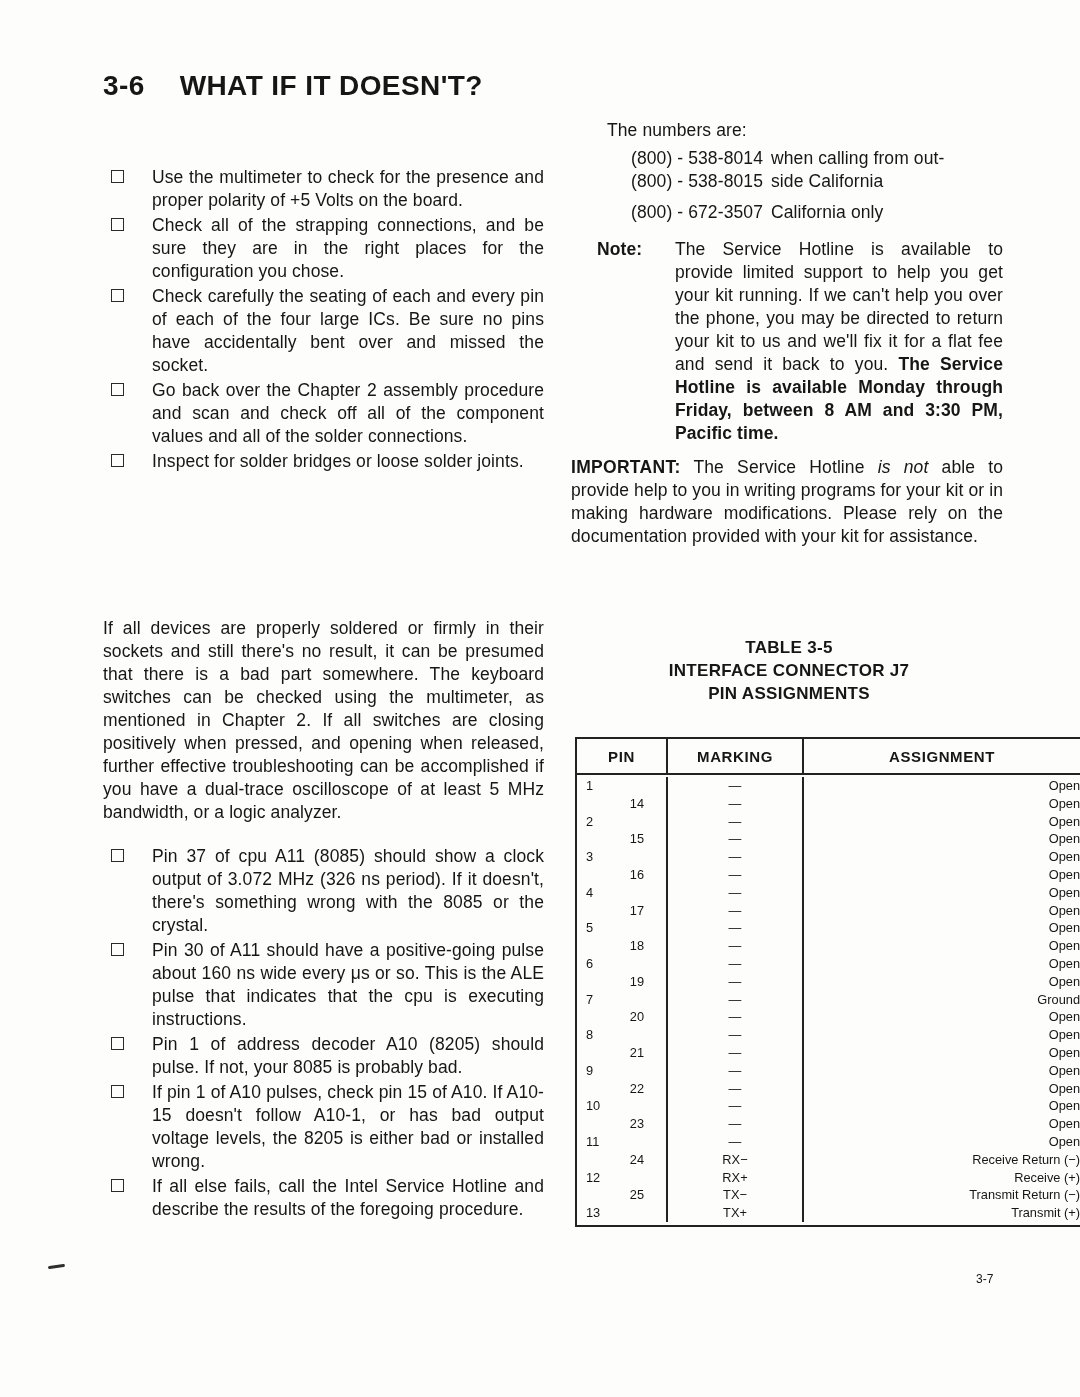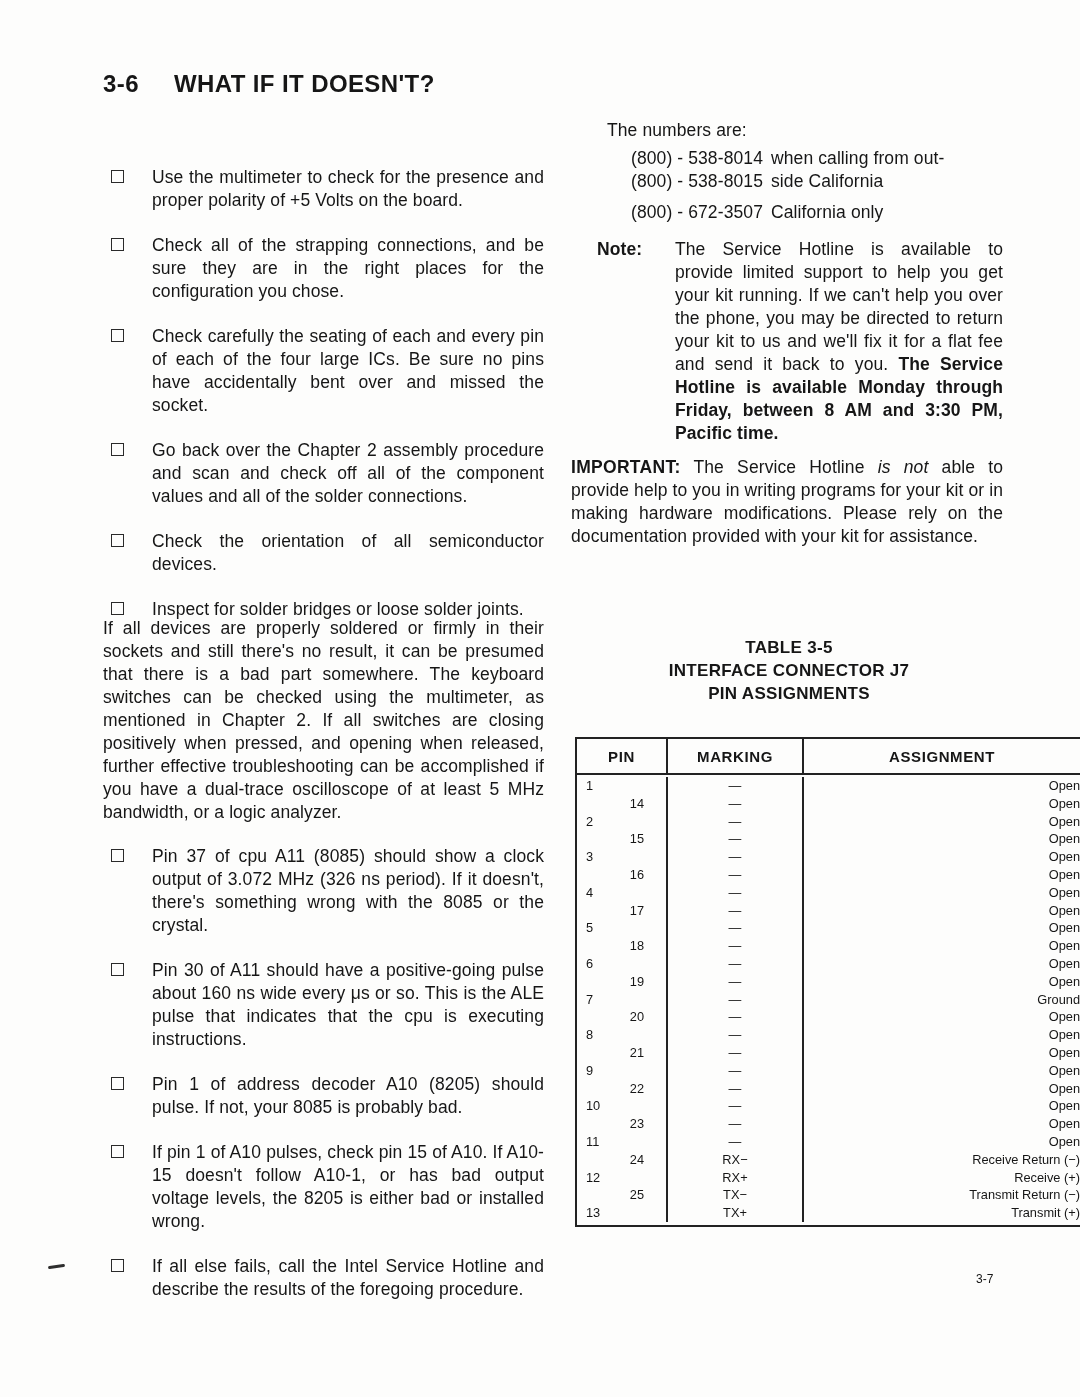--- a/index.html
+++ b/index.html
@@ -3,28 +3,28 @@
 <meta charset="utf-8">
 <style>
   html,body{margin:0;padding:0;background:#fdfdfc;}
   .page{position:relative;width:1080px;height:1397px;background:#fdfdfc;
         font-family:"Liberation Sans",sans-serif;color:#161616;overflow:hidden;}
   .jt{text-align:justify;}
   p{margin:0;}
   .body-text{font-size:17.5px;line-height:23px;letter-spacing:0.1px;}
   .abs{position:absolute;}
 
-  .sec-head{left:103px;top:70px;font-size:24px;font-weight:700;letter-spacing:0.4px;white-space:nowrap;}
+  .sec-head{left:103px;top:70px;font-size:28px;font-weight:700;letter-spacing:0.4px;white-space:nowrap;}
   .sec-title{margin-left:35px;}
 
   .intro{left:103px;top:116px;width:441px;}
   .reset-key{display:inline-block;border:2px solid #1c1c1c;font-size:8.5px;font-weight:700;
              padding:3px 3px 2px;line-height:1;vertical-align:2px;letter-spacing:0.2px;}
 
-  .checklist{display:flex;flex-direction:column;gap:22px;width:441px;left:103px;}
+  .checklist{display:flex;flex-direction:column;gap:2px;width:441px;left:103px;}
   .list-top{top:166px;}
   .list-bottom{top:845px;}
   .check-item{display:flex;}
   .checkbox{flex:0 0 13px;height:13px;border:1.5px solid #2a2a2a;margin:4px 0 0 8px;box-sizing:border-box;}
   .check-item p{flex:1;margin-left:28px;}
 
   .mid-para{left:103px;top:617px;width:441px;}
 
   .numbers-intro{left:607px;top:119px;}
   .phones{left:631px;top:147px;width:372px;}
@@ -86,24 +86,20 @@
       <div class="check-item">
       <span class="checkbox"></span>
       <p class="jt">Check carefully the seating of each and every pin of each of the four large ICs. Be sure no pins have accidentally bent over and missed the socket.</p>
     </div>
       <div class="check-item">
       <span class="checkbox"></span>
       <p class="jt">Go back over the Chapter 2 assembly procedure and scan and check off all of the component values and all of the solder connections.</p>
     </div>
       <div class="check-item">
       <span class="checkbox"></span>
-      <p class="jt">Check the orientation of all semiconductor devices.</p>
-    </div>
-      <div class="check-item">
-      <span class="checkbox"></span>
       <p class="jt">Inspect for solder bridges or loose solder joints.</p>
     </div>
     </div>
 
   <p class="abs mid-para body-text jt">If all devices are properly soldered or firmly in their sockets and still there's no result, it can be presumed that there is a bad part somewhere. The keyboard switches can be checked using the multimeter, as mentioned in Chapter 2. If all switches are closing positively when pressed, and opening when released, further effective troubleshooting can be accomplished if you have a dual-trace oscilloscope of at least 5 MHz bandwidth, or a logic analyzer.</p>
 
   <div class="abs checklist list-bottom body-text">
       <div class="check-item">
       <span class="checkbox"></span>
       <p class="jt">Pin 37 of cpu A11 (8085) should show a clock output of 3.072 MHz (326 ns period). If it doesn't, there's something wrong with the 8085 or the crystal.</p>

